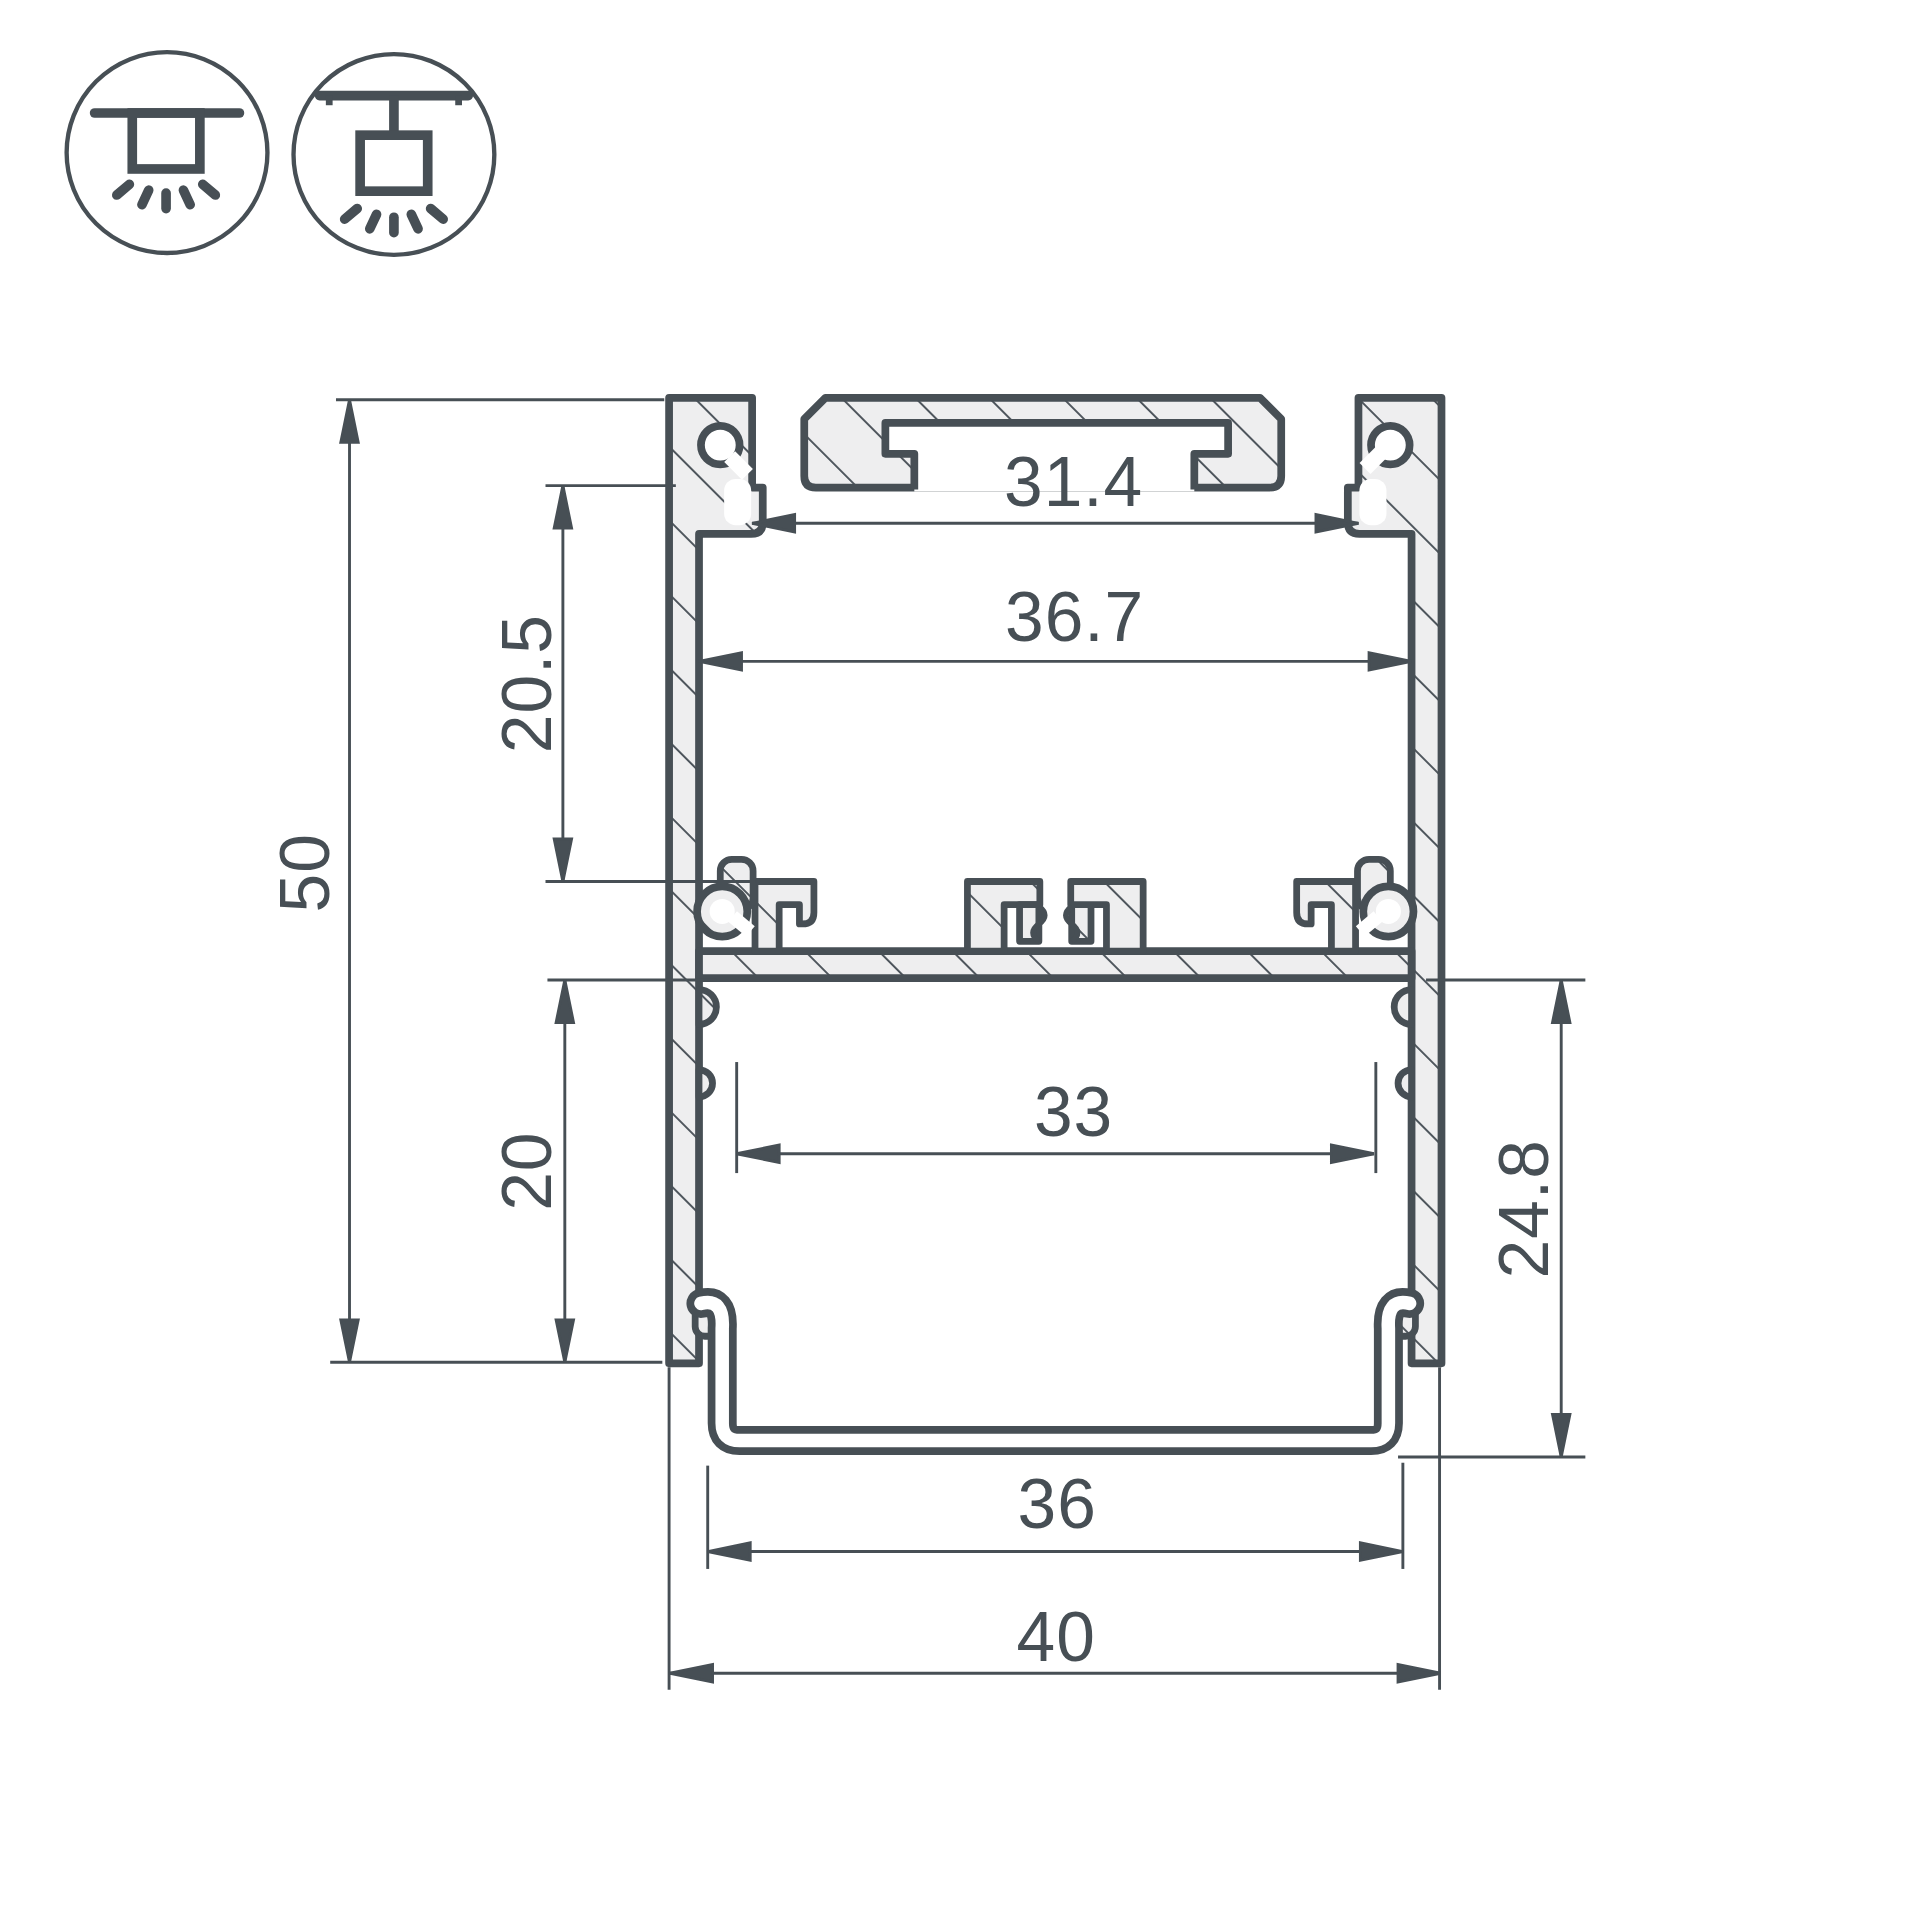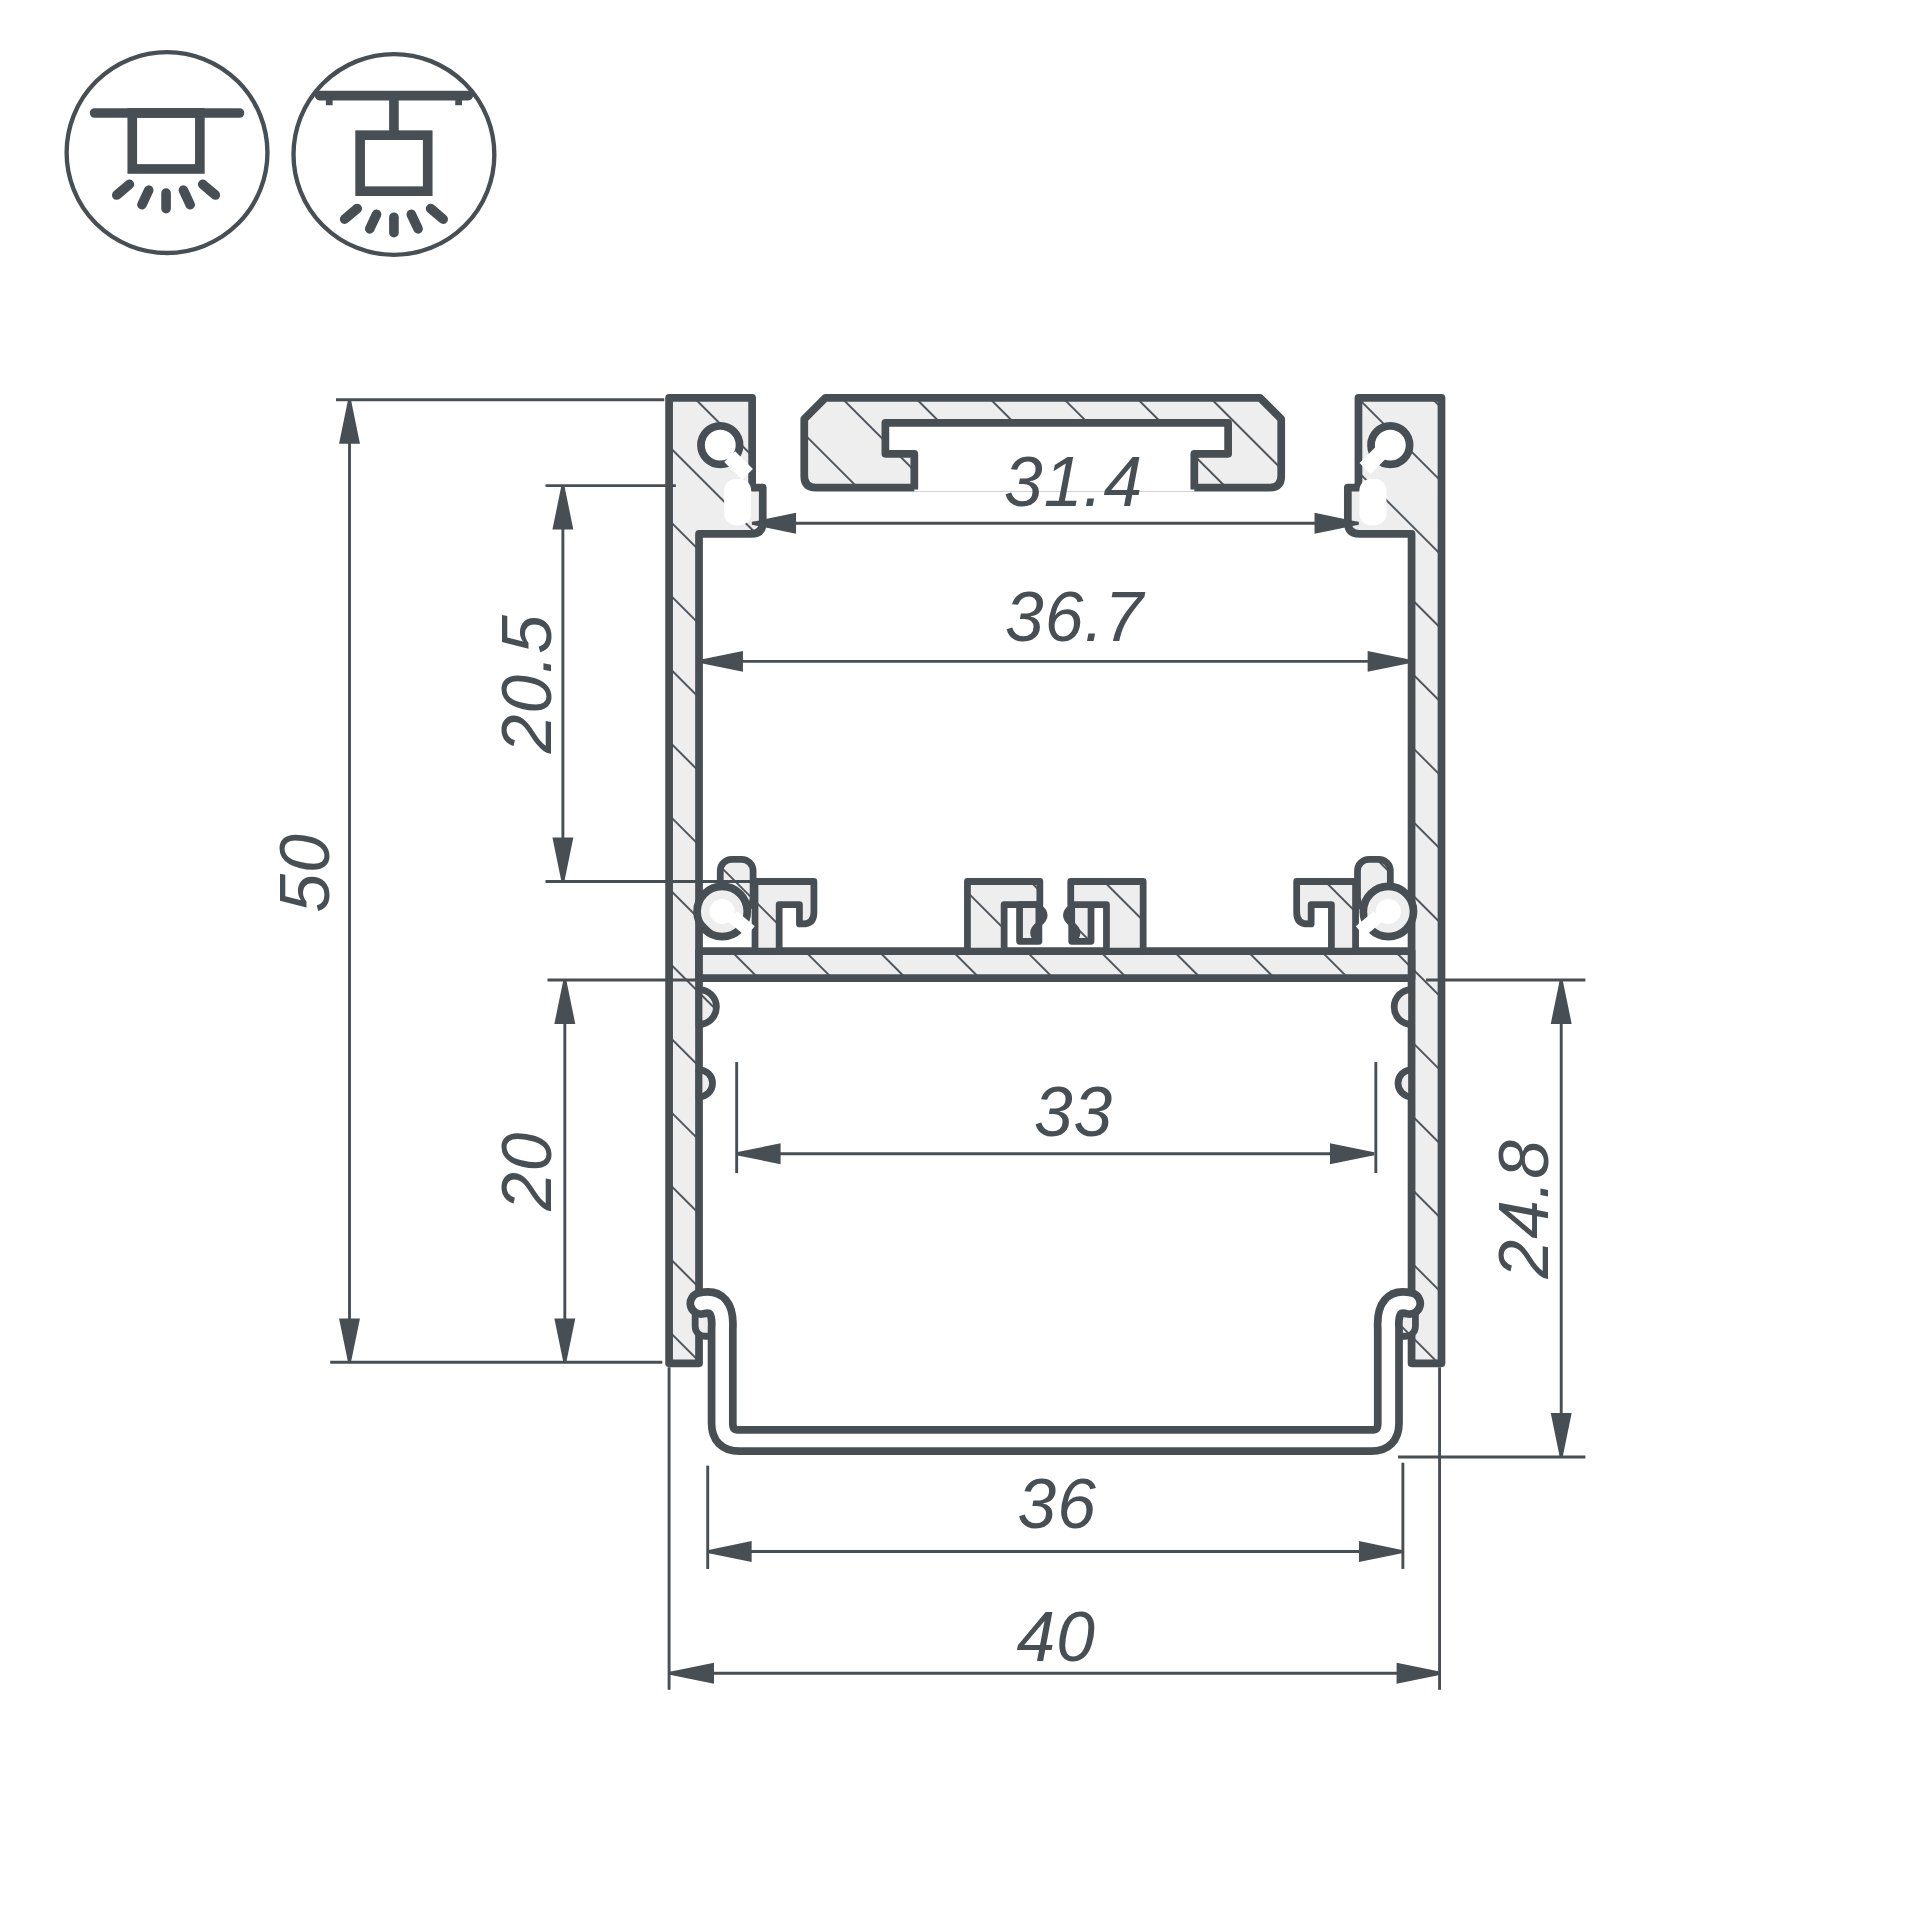--- a/index.html
+++ b/index.html
@@ -1,21 +1,20 @@
 <!DOCTYPE html>
 <html><head>
 <meta charset="utf-8">
 <style>
   html,body{margin:0;padding:0;background:#ffffff;}
   .canvas{
     position:relative;
     width:1931px;height:1883px;
     background:#ffffff;
     font-family:"Liberation Sans", sans-serif;
-    font-style:italic;
   }
   svg{display:block;width:1931px;height:1931px;}
   .dim-text{
     font-family:"Liberation Sans", sans-serif;
     font-size:72px;
     fill:#474f55;
     letter-spacing:1px;
   }
 </style>
 </head>

